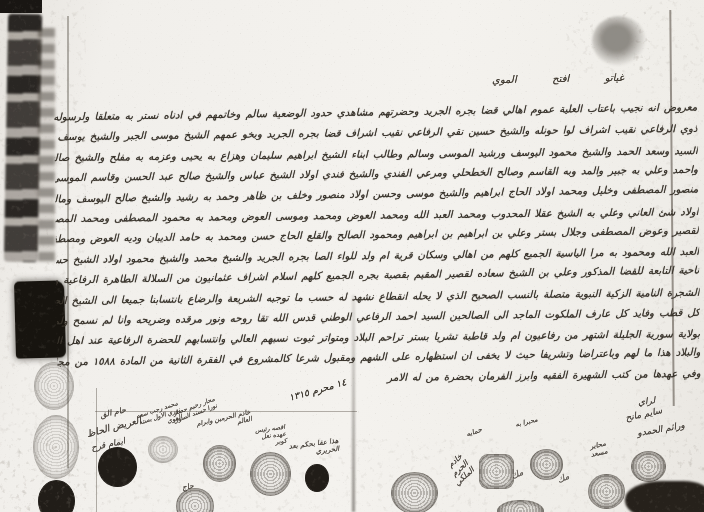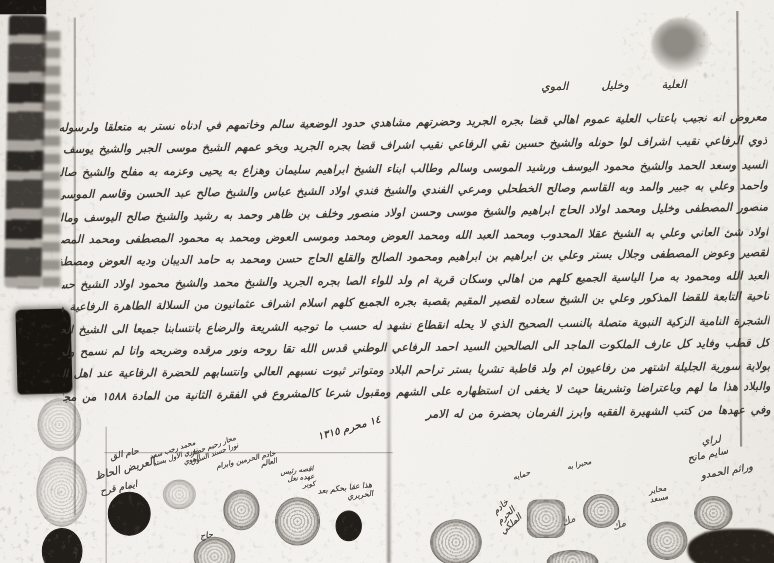--- a/index.html
+++ b/index.html
@@ -94,22 +94,22 @@
   <div class="edge-band2"></div>
   <div class="big-blot"></div>
   <div class="fold-line"></div>
   <div class="vline2"></div>
   <div class="hfold"></div>
   <div class="right-line"></div>
   <div class="smudge"></div>
   <div class="crease"></div>
 
   <div class="header">
-    <span>العلية</span>
-    <span>وخليل</span>
+    <span>غياتو</span>
+    <span>افتح</span>
     <span>الموي</span>
   </div>
 
   <div class="body-lines" id="body-lines">
       <div class="bline">معروض انه نجيب باعتاب العلية عموم اهالي قضا بجره الجريد وحضرتهم مشاهدي حدود الوضعية سالم وخاتمهم في ادناه نستر به متعلقا ولرسوله عبد نور مراد الشيخ ياسين</div>
       <div class="bline">ذوي الرفاعي نقيب اشراف لوا حونله والشيخ حسين نقي الرفاعي نقيب اشراف قضا بجره الجريد وبخو عمهم الشيخ موسى الجبر والشيخ يوسف القاسم ومحمد الفلاح وعبد الحسين</div>
       <div class="bline">السيد وسعد الحمد والشيخ محمود اليوسف ورشيد الموسى وسالم وطالب ابناء الشيخ ابراهيم سليمان وهزاع به يحيى وعزمه به مفلح والشيخ صالح العبد الله واحمد العبد القادر وعلي</div>
       <div class="bline">واحمد وعلي به جبير والمد وبه القاسم وصالح الخطحلي ومرعي الفندي والشيخ فندي اولاد الشيخ عباس والشيخ صالح عبد الحسن وقاسم الموسى واحمد به السبع مركات</div>
       <div class="bline">منصور المصطفى وخليل ومحمد اولاد الحاج ابراهيم والشيخ موسى وحسن اولاد منصور وخلف بن ظاهر وحمد به رشيد والشيخ صالح اليوسف ومالك به عبد الله الموسى والشيخ</div>
       <div class="bline">اولاد شئ العاني وعلي به الشيخ عقلا المحدوب ومحمد العبد الله ومحمد العوض ومحمد وموسى العوض ومحمد به محمود المصطفى ومحمد المصطفى وعلي بن الحسين وعلي السلمان</div>

